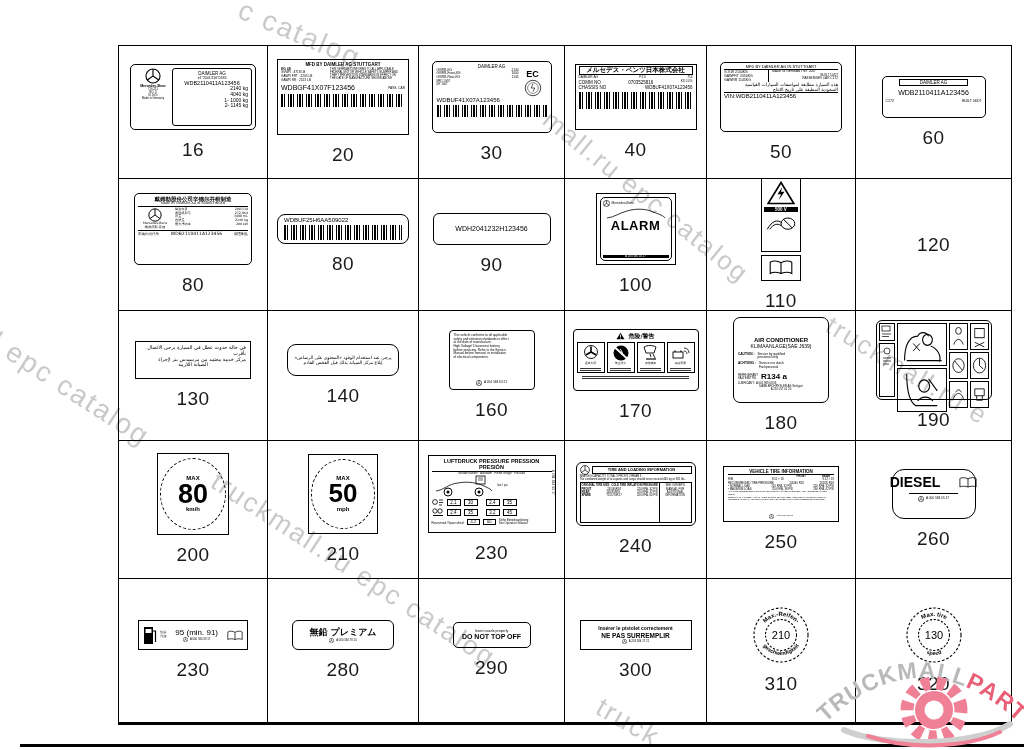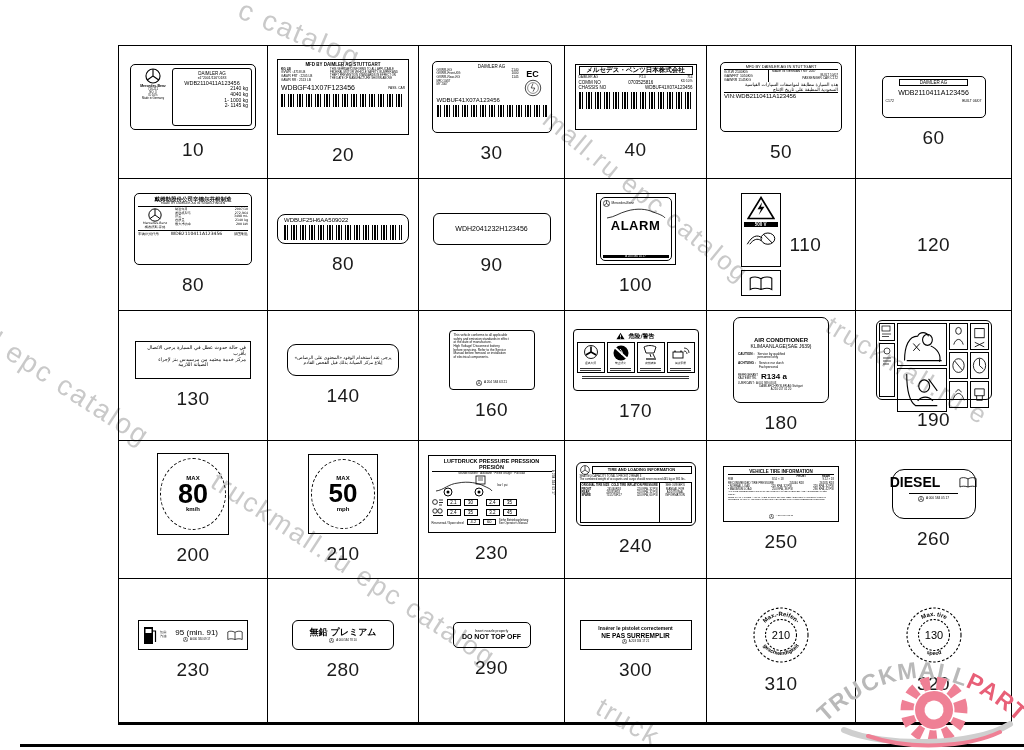--- a/index.html
+++ b/index.html
@@ -10,21 +10,21 @@
       font-size:28px;letter-spacing:2px;white-space:nowrap;transform-origin:left top;pointer-events:none}
   
   .grid{position:absolute;left:118px;top:45px;width:892px;height:676px;z-index:2;
         display:grid;grid-template-columns:149px 151px 146px 142px 149px 155px;
         grid-template-rows:133px 132px 130px 138px 143px;
         border:1.5px solid #000;border-bottom:3px solid #000;box-sizing:content-box}
   .cell{border-right:1px solid #000;border-bottom:1px solid #000;position:relative;
         display:flex;flex-direction:column;align-items:center;justify-content:center;gap:9px;box-sizing:border-box}
   .cell:nth-child(6n){border-right:0}
   .cell:nth-last-child(-n+6){border-bottom:0}
-  .cell.row{flex-direction:row;}
+  .cell.row{flex-direction:column;}
   .num{font-size:19px;color:#1a1a1a;letter-spacing:.5px}
   
   .lbl{border:1px solid #000;box-sizing:border-box;position:relative;background:transparent;line-height:1.15}
   .rd{border-radius:5px}
   .c{text-align:center}.b{font-weight:bold}.r{text-align:right}
   .t28{font-size:2.8px}.t3{font-size:3.2px}.t35{font-size:3.5px}.t4{font-size:4px}
   .t45{font-size:4.5px}.t5{font-size:5px}.t55{font-size:5.5px}.t6{font-size:6px}
   .t65{font-size:6.5px}.t7{font-size:7px}.t8{font-size:8px}.t9{font-size:9px}
   .row-flex{display:flex;align-items:center}
   .bc{background:repeating-linear-gradient(90deg,#000 0,#000 2px,transparent 2px,transparent 3px,#000 3px,#000 4px,transparent 4px,transparent 7px,#000 7px,#000 8px,transparent 8px,transparent 9px)}
@@ -66,21 +66,21 @@
         <div class="lbl" style="flex:1;padding:2px 3px;border-radius:3px">
           <div class="t45 c">DAIMLER AG</div>
           <div class="t35 c">e1*2001/116*0183</div>
           <div class="t55 c">WDB2110411A123456</div>
           <div class="t5 r">2140 kg</div>
           <div class="t5 r">4040 kg</div>
           <div class="t5 r">1-  1000 kg</div>
           <div class="t5 r">2-  1145 kg</div>
         </div>
       </div>
-      <div class="num">10</div>
+      <div class="num">16</div>
     </div>
 
     <div class="cell">
       <div class="lbl" style="width:132px;height:76px;padding:2px 3px">
         <div class="t45 b c">MFD BY DAIMLER AG STUTTGART</div>
         <div class="row-flex" style="align-items:flex-start;gap:3px;margin-top:1px">
           <div style="width:46px">
             <div class="t3 b">KG   LB</div>
             <div class="t3">GVWR : 4718 LB</div>
             <div class="t3">GAWR FRT : 2205 LB</div>

